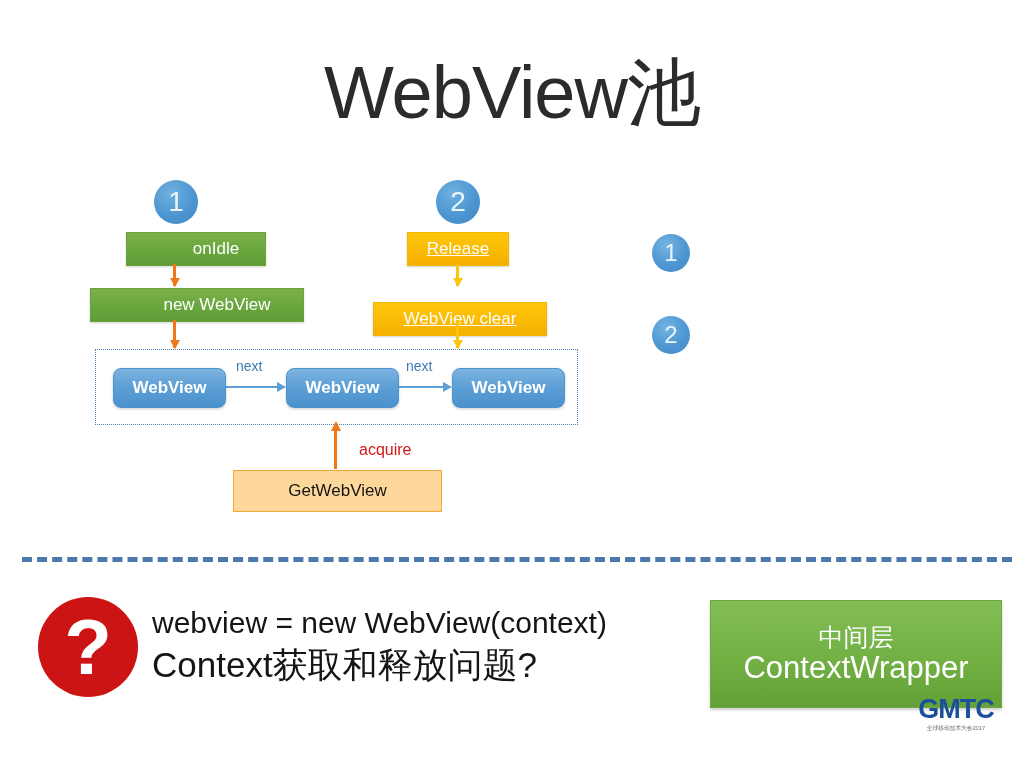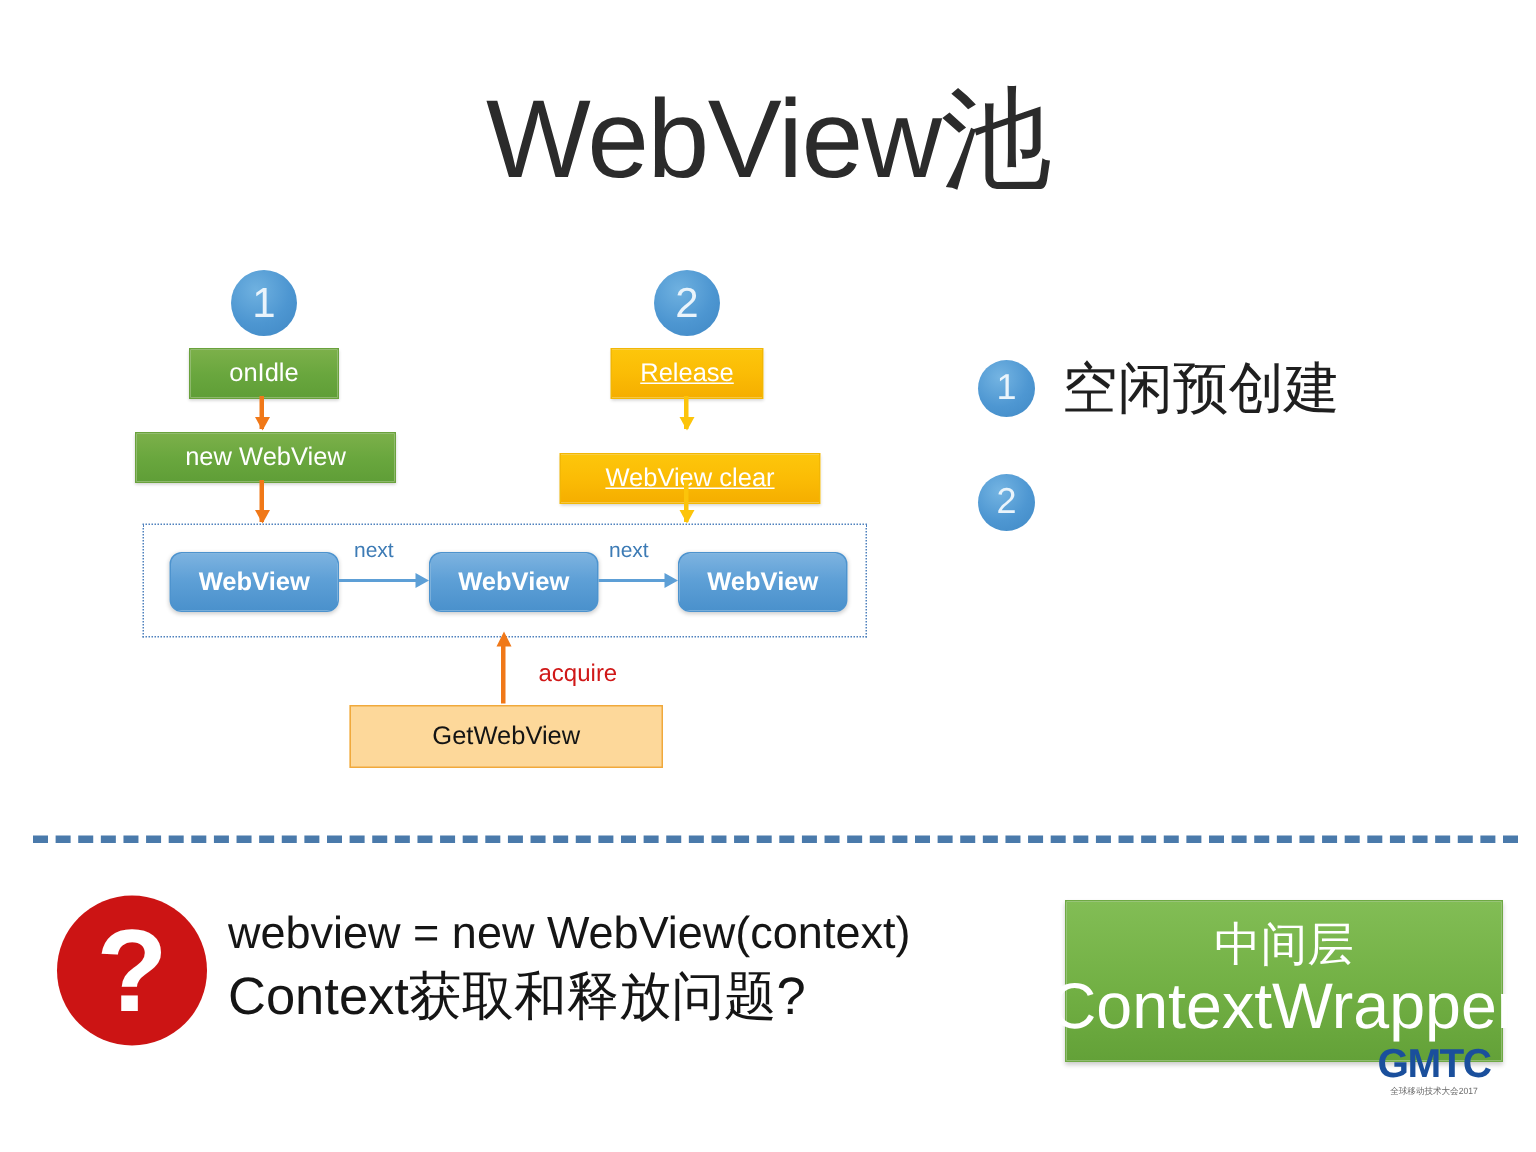--- a/index.html
+++ b/index.html
@@ -54,20 +54,21 @@
     text-align: center;
     font-size: 17px;
     display: flex;
     align-items: center;
     justify-content: center;
     box-shadow: 0 1px 2px rgba(0,0,0,0.18);
   }
   .green-box {
     background: linear-gradient(to bottom, #7cb04a 0%, #6aa73e 50%, #5f9e37 100%);
     border: 1px solid #6aa23c;
+    padding-left: 40px;
   }
   .gold-box {
     background: linear-gradient(to bottom, #fdc60b 0%, #fbbc05 50%, #f5ae00 100%);
     border: 1px solid #f2b705;
     text-decoration: underline;
   }
 
   #box-onidle      { left: 126px; top: 232px; width: 98px;  height: 32px; }
   #box-new-webview { left: 90px;  top: 288px; width: 172px; height: 32px; }
   #box-release     { left: 407px; top: 232px; width: 100px; height: 32px; }
@@ -290,22 +291,22 @@
     height: 106px;
     background: linear-gradient(to bottom, #82bd55 0%, #72b044 55%, #63a138 100%);
     border: 1px solid #6fa944;
     color: #ffffff;
     display: flex;
     flex-direction: column;
     align-items: center;
     justify-content: center;
     box-shadow: 0 2px 3px rgba(0,0,0,0.2);
   }
-  #context-wrapper-line-1 { font-size: 31px; line-height: 1.12; }
-  #context-wrapper-line-2 { font-size: 43px; line-height: 1.12; }
+  #context-wrapper-line-1 { font-size: 25px; line-height: 1.12; }
+  #context-wrapper-line-2 { font-size: 31px; line-height: 1.12; }
 
   
   #gmtc-logo {
     position: absolute;
     left: 905px;
     top: 696px;
     width: 102px;
     text-align: center;
   }
   #gmtc-logo-mark {
@@ -370,21 +371,20 @@
 
 <div id="acquire-arrow">
   <div class="shaft"></div>
   <div class="head"></div>
 </div>
 <div id="acquire-label">acquire</div>
 <div id="box-getwebview">GetWebView</div>
 
 <div id="legend-row-1" class="legend-row">
   <div class="legend-circle">1</div>
-  <div class="legend-text">空闲预创建</div>
 </div>
 <div id="legend-row-2" class="legend-row">
   <div class="legend-circle">2</div>
 </div>
 
 <div id="divider"></div>
 
 <div id="question-icon">?</div>
 <div id="question-lines">
   <div id="question-line-1">webview = new WebView(context)</div>

